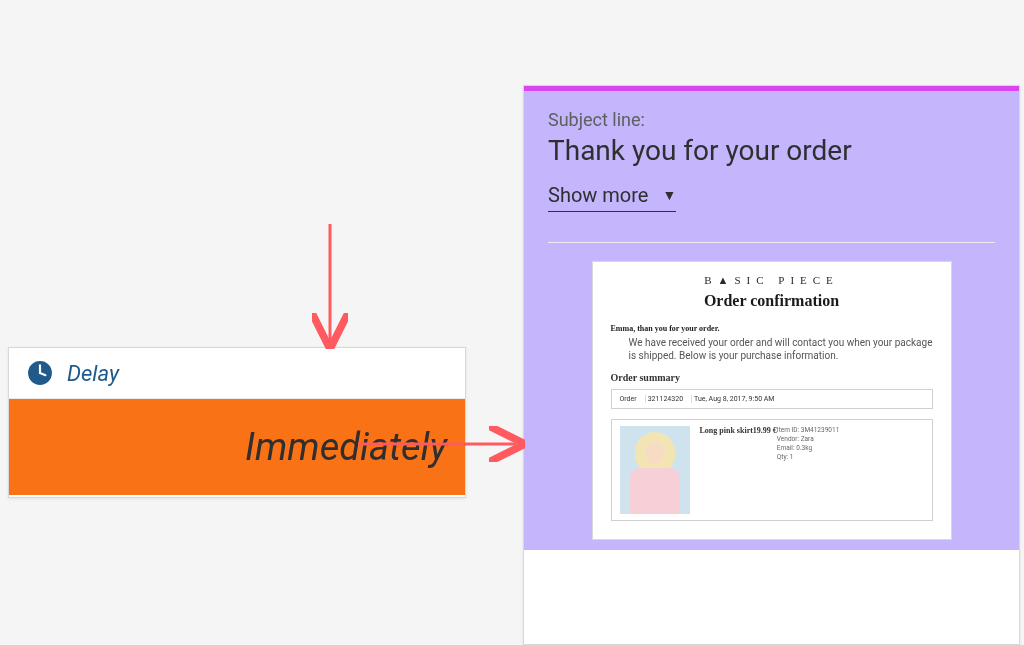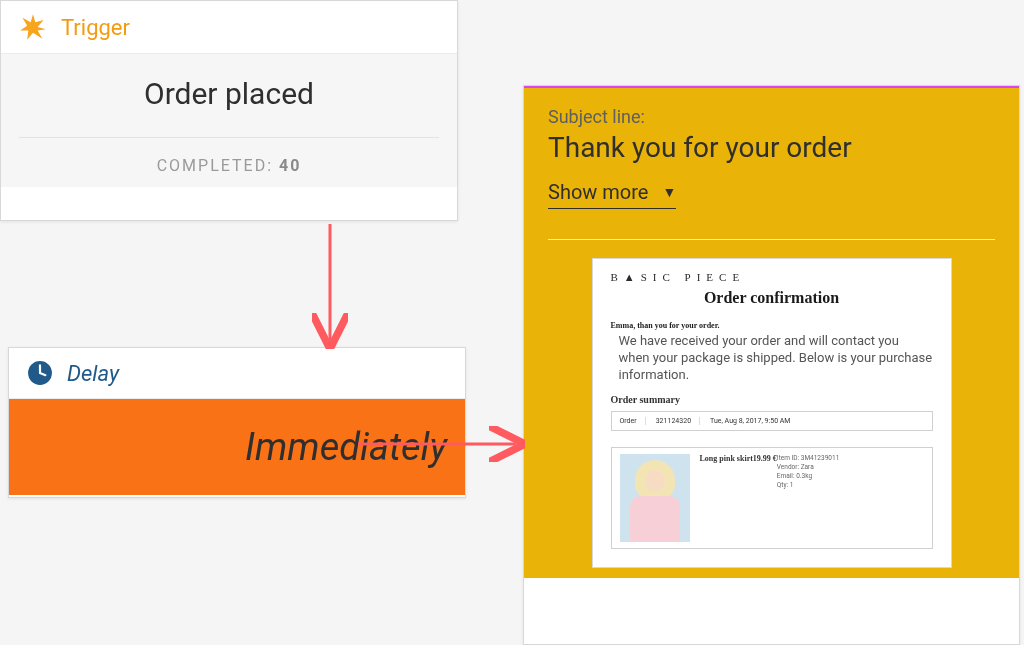--- a/index.html
+++ b/index.html
@@ -103,23 +103,23 @@
     align-items: center;
     gap: 14px;
   }
   .email-title {
     color: #2ca430;
     font-size: 24px;
     font-weight: 400;
   }
   .edit-btn { cursor: pointer; color: #3a3a3a; }
   .email-body {
-    border-top: 2px solid #d946ef;
+    border-top: 5px solid #d946ef;
     padding: 18px 24px 10px 24px;
-    background: #eab308;
+    background: #c4b5fd;
   }
   .subject-label { font-size: 18px; color: #5f5f5f; margin-bottom: 4px; }
   .subject-line { font-size: 28px; color: #2f2f2f; margin-bottom: 16px; }
   .show-more {
     display: inline-flex;
     align-items: center;
     gap: 14px;
     font-size: 20px;
     color: #2f2f2f;
     border-bottom: 1px solid #2f2f2f;
@@ -133,21 +133,21 @@
   }
   
   .preview {
     margin: 0 auto;
     width: 360px;
     border: 1px solid #d8d8d8;
     background: #fff;
     padding: 12px 18px 18px 18px;
   }
   .preview-brand {
-    text-align: left;
+    text-align: center;
     font-family: Georgia, "Times New Roman", serif;
     letter-spacing: 6px;
     font-size: 11px;
     color: #2a2a2a;
     padding-bottom: 6px;
   }
   .preview-heading {
     text-align: center;
     font-family: Georgia, "Times New Roman", serif;
     font-weight: 700;
@@ -155,40 +155,40 @@
     color: #1a1a1a;
     margin-bottom: 14px;
   }
   .preview-sub {
     font-family: Georgia, serif;
     font-size: 8px;
     font-weight: 700;
     color: #1a1a1a;
   }
   .preview-text {
-    font-size: 13px;
+    font-size: 10px;
     color: #555;
     line-height: 1.3;
-    margin: 3px 0 10px 8px;
+    margin: 3px 0 10px 18px;
   }
   .preview-summary-title {
     text-align: left;
     font-family: Georgia, serif;
     font-weight: 700;
     font-size: 10px;
     margin-bottom: 6px;
   }
   .preview-order-box {
     border: 1px solid #d0d0d0;
     padding: 5px 8px;
     font-size: 7px;
     color: #333;
     display: flex;
-    gap: 10px;
-    margin-bottom: 16px;
+    gap: 2px;
+    margin-bottom: 10px;
   }
   .preview-order-box span { border-right: 1px solid #ddd; padding-right: 8px; }
   .preview-order-box span:last-child { border-right: none; }
   .preview-product {
     display: flex;
     border: 1px solid #d0d0d0;
     padding: 6px 8px;
     gap: 10px;
   }
   .product-thumb {
@@ -236,35 +236,20 @@
     left: 0; top: 0;
     width: 1024px; height: 645px;
     pointer-events: none;
   }
 </style>
 </head>
 <body>
 
 <div class="stage">
 
-  <div class="card trigger-card">
-    <div class="card-header">
-      <svg width="28" height="28" viewBox="0 0 24 24">
-        <polygon points="12,1 14,8 21,6 16,12 23,14 16,15 20,22 12,17 7,23 8,15 1,15 7,11 3,4 10,8" fill="#f7a51c"></polygon>
-      </svg>
-      <span class="trigger-title">Trigger</span>
-    </div>
-    <div class="trigger-body">
-      <div class="trigger-main">Order placed</div>
-      <div class="completed-row">
-        <span>COMPLETED:</span>
-        <span class="count">40</span>
-      </div>
-    </div>
-  </div>
 
   <div class="card delay-card">
     <div class="card-header">
       <svg width="26" height="26" viewBox="0 0 24 24">
         <circle cx="12" cy="12" r="11" fill="#1f5a8a"></circle>
         <line x1="12" y1="12" x2="12" y2="5" stroke="#fff" stroke-width="2" stroke-linecap="round"></line>
         <line x1="12" y1="12" x2="17" y2="14" stroke="#fff" stroke-width="2" stroke-linecap="round"></line>
       </svg>
       <span class="delay-title">Delay</span>
     </div>

